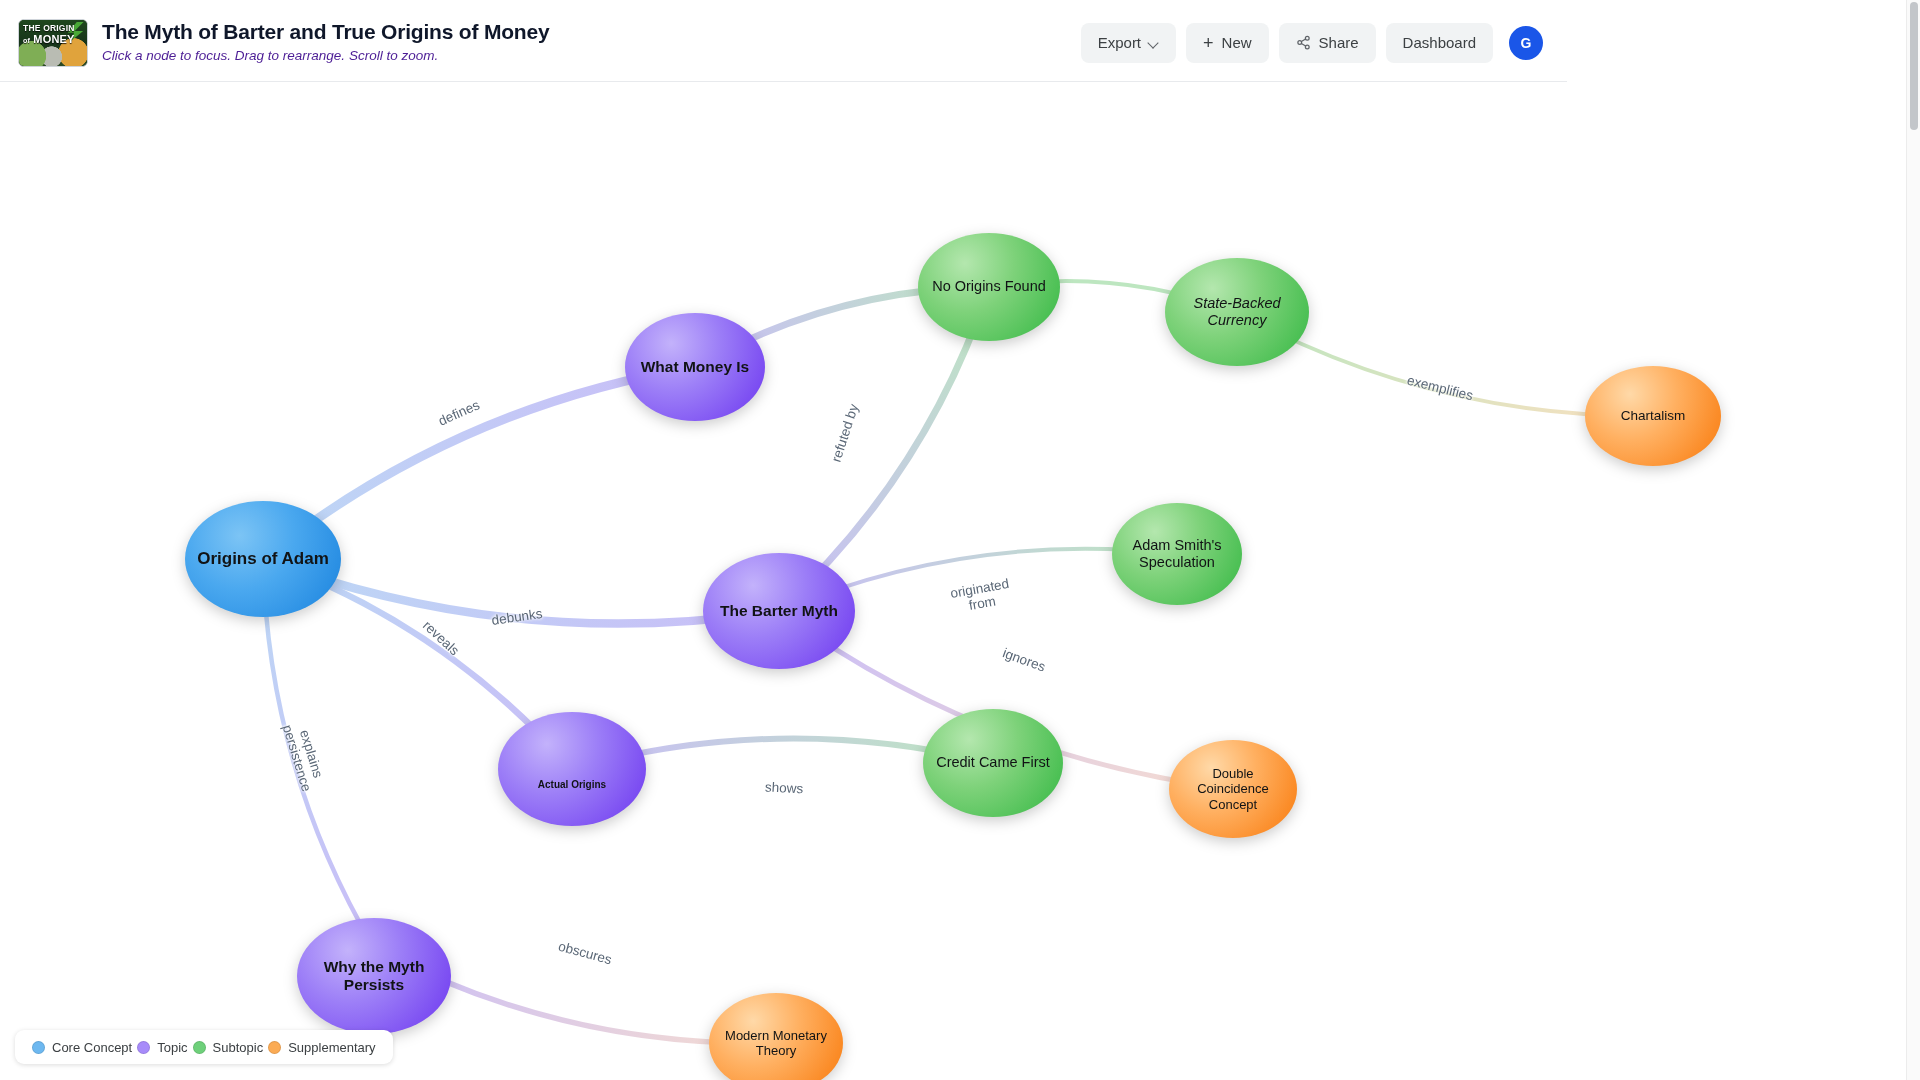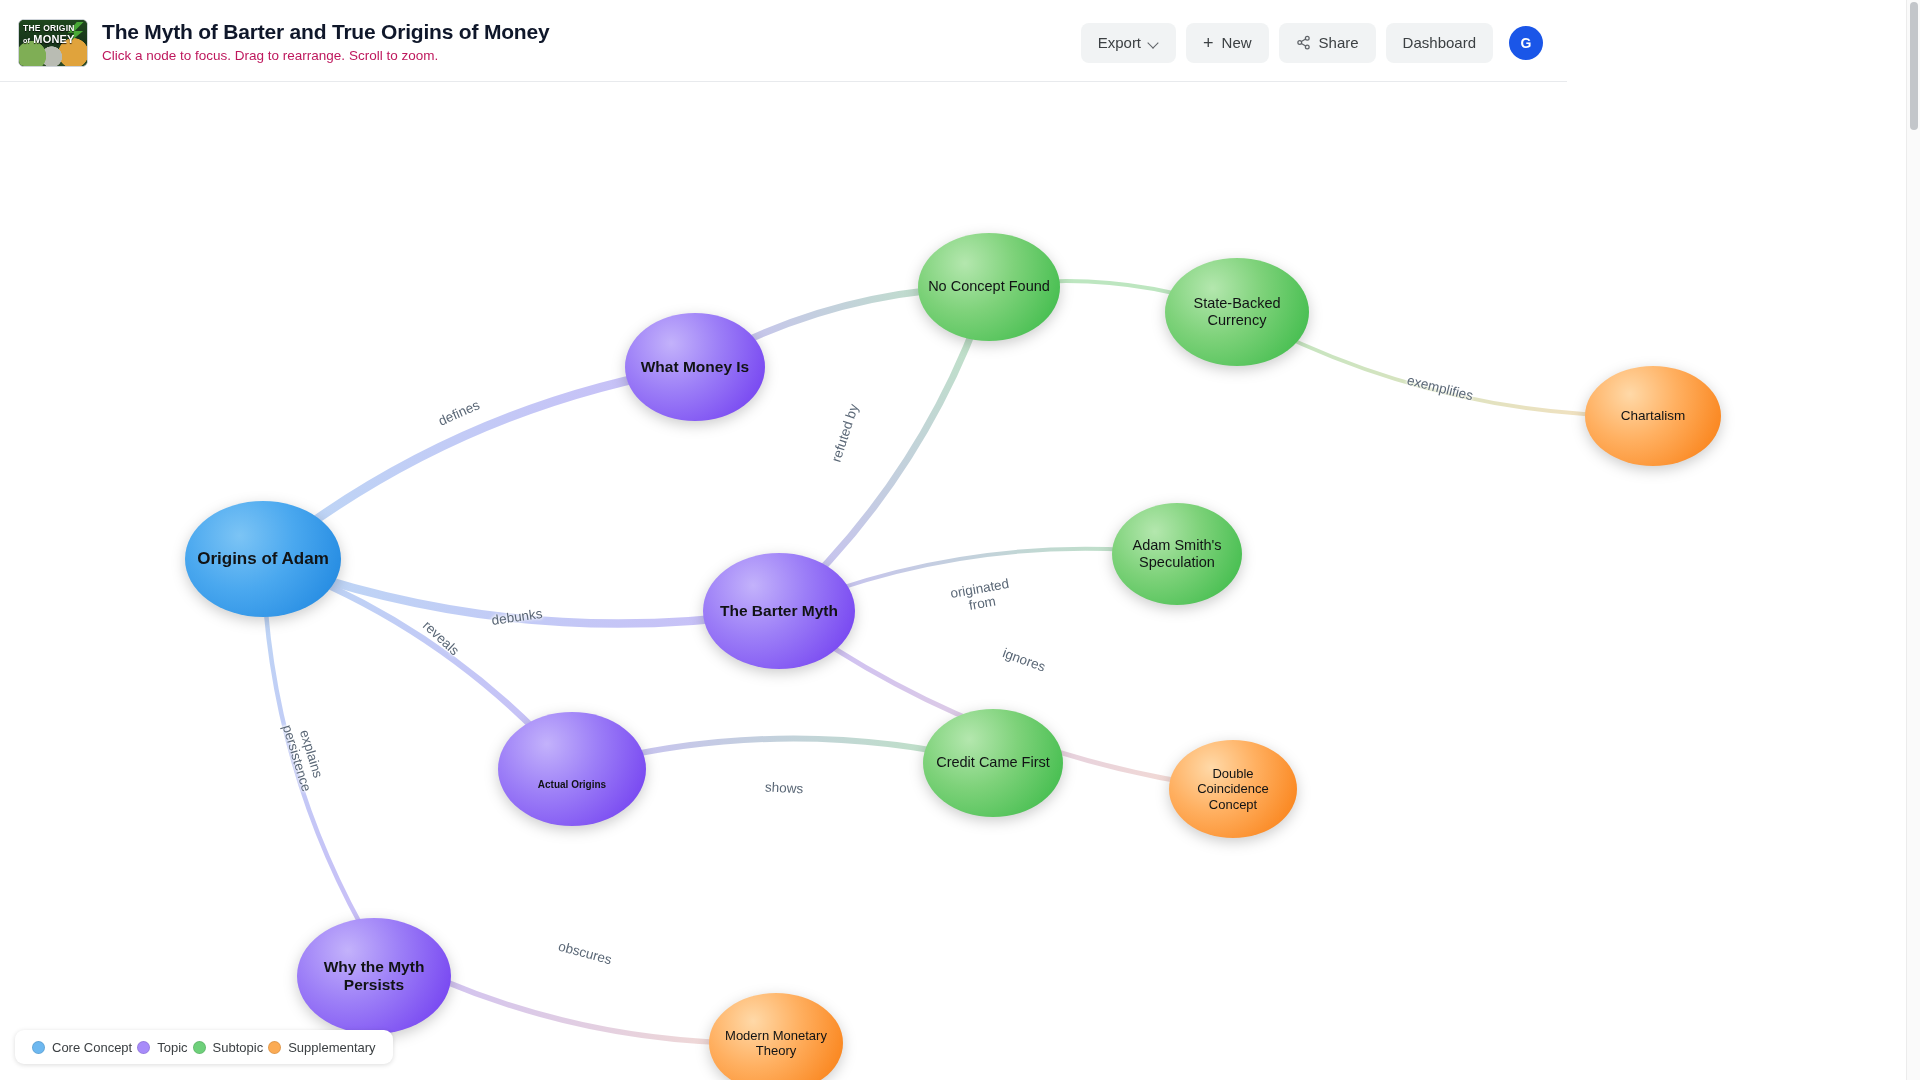--- a/index.html
+++ b/index.html
@@ -57,21 +57,21 @@
     text-shadow: 0 1px 1px rgba(0,0,0,.8);
   }
   .thumb .t-l2 em { font-size: 7px; font-style: normal; }
 
   .titles { margin-left: 14px; }
   .doc-title {
     font-size: 21px; font-weight: bold; color: #0f172a;
     letter-spacing: -0.2px; line-height: 1.15;
   }
   .doc-sub {
-    font-size: 13.5px; color: #be185d; margin-top: 4px; line-height: 1.2;
+    font-size: 13.5px; color: #4c1d95; margin-top: 4px; line-height: 1.2; font-style: italic;
   }
   .hdr-spacer { flex: 1 1 auto; }
   .hdr-actions { display: flex; align-items: center; gap: 10px; justify-content: flex-end; }
   .btn {
     height: 40px; padding: 0 17px;
     background: #f1f3f4; border: none; border-radius: 8px;
     font-family: "Liberation Sans", sans-serif;
     font-size: 15px; color: #3c4043;
     display: flex; align-items: center; gap: 8px;
     cursor: pointer; white-space: nowrap;
@@ -309,23 +309,23 @@
       <div class="node n-topic" style="left: 703px; top: 471px; width: 152px; height: 116px;">
         <span style="font-size: 15.5px; font-weight: bold;">The Barter Myth</span>
       </div>
       <div class="node n-topic" style="left: 498px; top: 630px; width: 148px; height: 114px;">
         <span style="font-size: 10px; font-weight: bold; margin-top: 32px;">Actual Origins</span>
       </div>
       <div class="node n-topic" style="left: 297px; top: 836px; width: 154px; height: 116px;">
         <span style="font-size: 15.5px; font-weight: bold;">Why the Myth Persists</span>
       </div>
       <div class="node n-sub" style="left: 918px; top: 151px; width: 142px; height: 108px;">
-        <span style="font-size: 14.5px; font-weight: normal;">No Concept Found</span>
-      </div>
-      <div class="node n-sub" style="left: 1165px; top: 176px; width: 144px; height: 108px;">
+        <span style="font-size: 14.5px; font-weight: normal;">No Origins Found</span>
+      </div>
+      <div class="node n-sub" style="left: 1165px; top: 176px; width: 144px; height: 108px; font-style: italic;">
         <span style="font-size: 14.5px; font-weight: normal;">State-Backed Currency</span>
       </div>
       <div class="node n-sub" style="left: 1112px; top: 421px; width: 130px; height: 102px;">
         <span style="font-size: 14.5px; font-weight: normal;">Adam Smith's Speculation</span>
       </div>
       <div class="node n-sub" style="left: 923px; top: 627px; width: 140px; height: 108px;">
         <span style="font-size: 14.5px; font-weight: normal;">Credit Came First</span>
       </div>
       <div class="node n-supp" style="left: 1585px; top: 284px; width: 136px; height: 100px;">
         <span style="font-size: 13.5px; font-weight: normal;">Chartalism</span>

